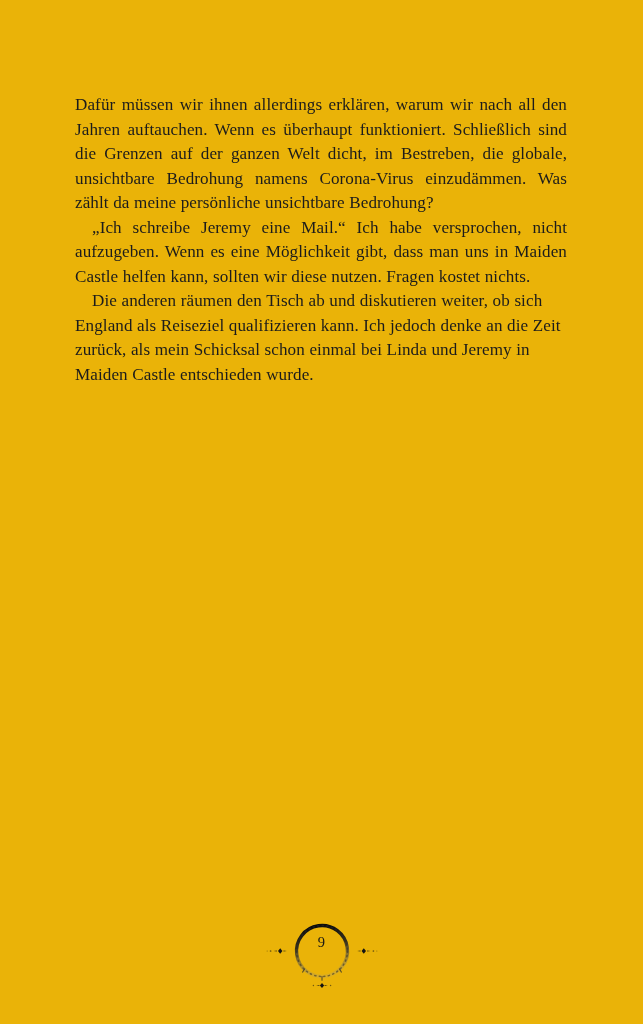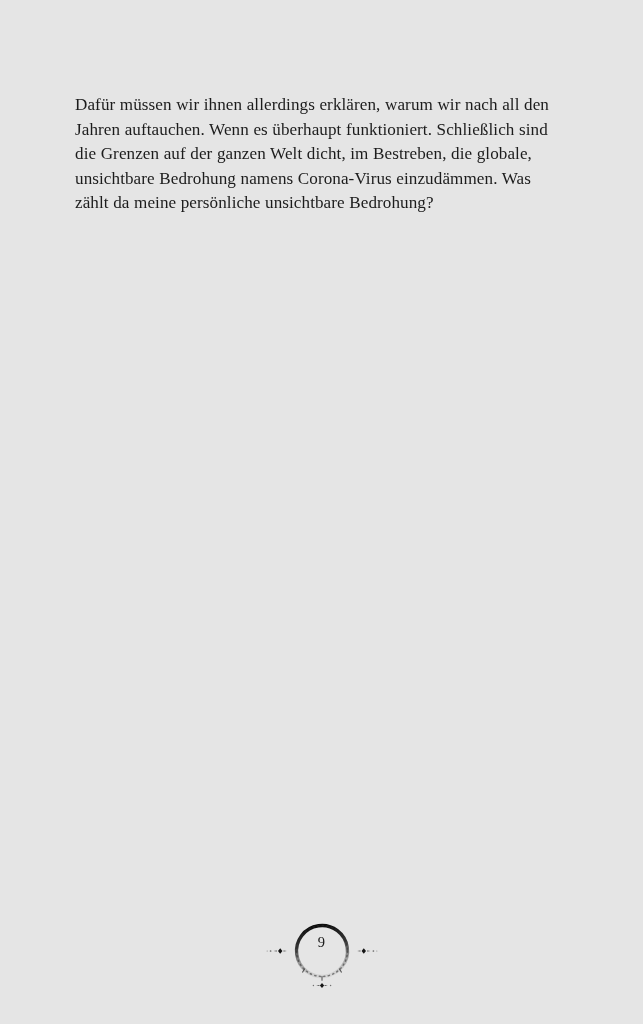--- a/index.html
+++ b/index.html
@@ -12,21 +12,21 @@
     background: #ffffff;
     font-family: "Liberation Serif", "DejaVu Serif", serif;
     color: #1a1a1a;
     overflow: hidden;
     position: relative;
   }
 
   .page {
     position: absolute;
     inset: 0;
-    background: #e5e5e5;
+    background: #eab308;
   }
 
   
   .text-block {
     position: absolute;
     left: 75px;
     top: 93px;
     width: 492px;
   }
 
@@ -78,20 +78,22 @@
     letter-spacing: 0.01em;
   }
 </style>
 </head>
 <body>
 
 <div class="page">
 
   <div class="text-block">
     <p class="para">Dafür müssen wir ihnen allerdings erklären, warum wir nach all den Jahren auftauchen. Wenn es überhaupt funktioniert. Schließlich sind die Grenzen auf der ganzen Welt dicht, im Bestreben, die globale, unsichtbare Bedrohung namens Corona-Virus einzudämmen. Was zählt da meine persönliche unsichtbare Bedrohung?</p>
+    <p class="para">„Ich schreibe Jeremy eine Mail.“ Ich habe versprochen, nicht aufzugeben. Wenn es eine Möglichkeit gibt, dass man uns in Maiden Castle helfen kann, sollten wir diese nutzen. Fragen kostet nichts.</p>
+    <p class="para">Die anderen räumen den Tisch ab und diskutieren weiter, ob sich England als Reiseziel qualifizieren kann. Ich jedoch denke an die Zeit zurück, als mein Schicksal schon einmal bei Linda und Jeremy in Maiden Castle entschieden wurde.</p>
   </div>
 
   <div class="folio-ornament">
     <svg class="ornament-svg" width="160" height="86" viewBox="0 0 160 86">
       <defs>
         <linearGradient id="moonFade" x1="0" y1="0" x2="0" y2="1">
           <stop offset="0%" stop-color="#0c0c0c" stop-opacity="1"></stop>
           <stop offset="38%" stop-color="#1a1a1a" stop-opacity="0.85"></stop>
           <stop offset="72%" stop-color="#555555" stop-opacity="0.45"></stop>
           <stop offset="100%" stop-color="#999999" stop-opacity="0.18"></stop>

